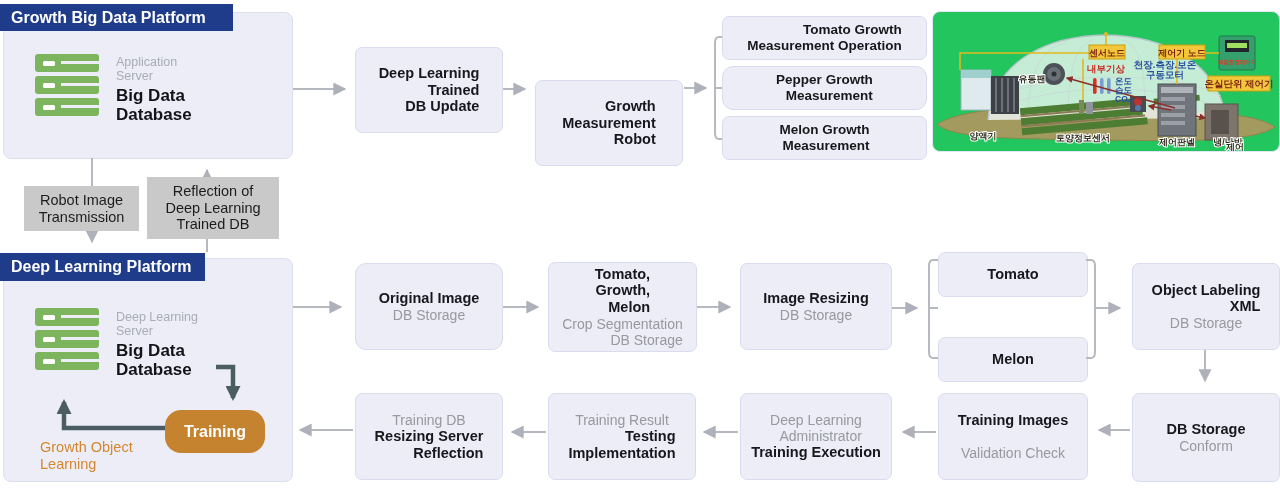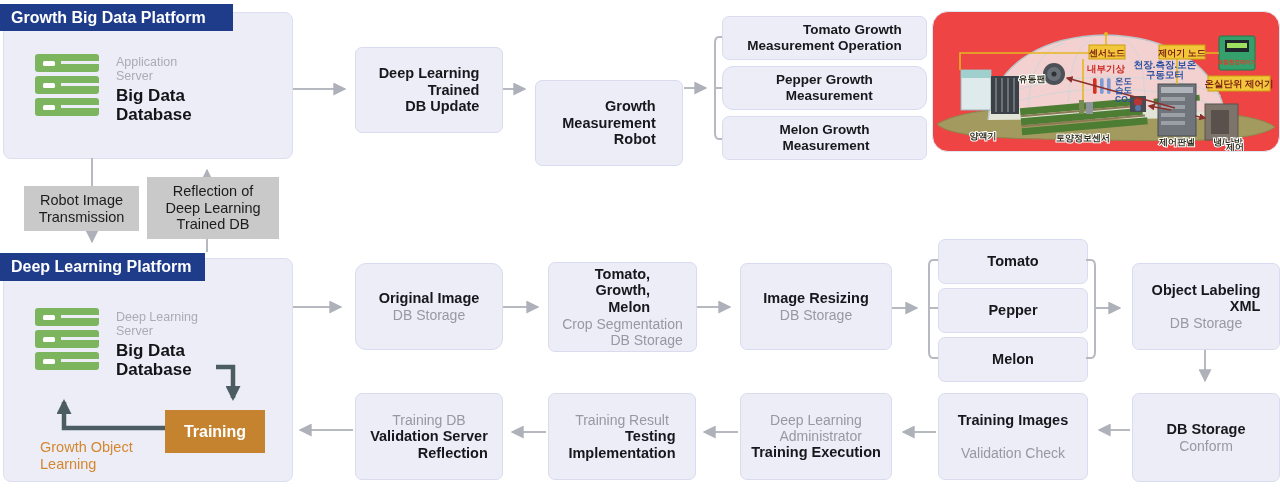--- a/index.html
+++ b/index.html
@@ -20,26 +20,26 @@
 
   .server{position:absolute;z-index:2;}
   .server-text{position:absolute;z-index:2;line-height:1.12;}
   .server-text .lab{color:#a9acb4;font-size:12.5px;white-space:pre-line;}
   .server-text .ttl{color:#131417;font-size:17px;font-weight:bold;white-space:pre-line;margin-top:3px;}
 
   .graybox{position:absolute;background:#c9c9ca;color:#1c1c1c;font-size:14.5px;text-align:center;
        display:flex;align-items:center;justify-content:center;z-index:3;line-height:1.15;}
 
   .training{position:absolute;left:165px;top:410px;width:100px;height:43px;background:#c5822f;
-       color:#fff;font-weight:bold;font-size:16px;display:flex;align-items:center;justify-content:center;z-index:2;}
+       color:#fff;font-weight:bold;font-size:16px;display:flex;align-items:center;justify-content:center;z-index:2;border-radius:16px;}
   .loop-label{position:absolute;left:40px;top:439px;width:130px;text-align:left;color:#d4872e;
        font-size:14.5px;line-height:1.15;z-index:2;}
 
-  .greenhouse{position:absolute;left:932px;top:11px;width:346px;height:139px;background:#ef4444;
-       border:1px solid #e1e7f1;border-radius:16px;z-index:1;overflow:hidden;}
+  .greenhouse{position:absolute;left:932px;top:11px;width:346px;height:139px;background:#22c55e;
+       border:1px solid #e1e7f1;border-radius:8px;z-index:1;overflow:hidden;}
 
   #arrow-layer{position:absolute;left:0;top:0;width:1280px;height:489px;z-index:2;pointer-events:none;}
 </style>
 </head>
 <body>
 
 <div id="stage">
 
   <svg id="arrow-layer" viewBox="0 0 1280 489">
     <defs>
@@ -314,25 +314,22 @@
 Growth,
 Melon</div>
     <div class="t sub">Crop Segmentation
 DB Storage</div>
   </div>
   <div class="box" style="left:740px;top:263px;width:150px;height:85px;">
     <div class="t bold">Image Resizing</div>
     <div class="t sub">DB Storage</div>
   </div>
 
-  <div class="box" style="left:938px;top:239px;width:148px;height:43px;">
+  <div class="box" style="left:938px;top:252px;width:148px;height:43px;">
     <div class="t bold">Tomato</div>
-  </div>
-  <div class="box" style="left:938px;top:288px;width:148px;height:43px;">
-    <div class="t bold">Pepper</div>
   </div>
   <div class="box" style="left:938px;top:337px;width:148px;height:43px;">
     <div class="t bold">Melon</div>
   </div>
 
   <div class="box" style="left:1132px;top:263px;width:146px;height:85px;">
     <div class="t bold">Object Labeling
 XML</div>
     <div class="t sub">DB Storage</div>
   </div>
@@ -350,17 +347,17 @@
 Administrator</div>
     <div class="t bold">Training Execution</div>
   </div>
   <div class="box" style="left:548px;top:393px;width:146px;height:85px;">
     <div class="t sub">Training Result</div>
     <div class="t bold">Testing
 Implementation</div>
   </div>
   <div class="box" style="left:355px;top:393px;width:146px;height:85px;">
     <div class="t sub">Training DB</div>
-    <div class="t bold">Validation Server
+    <div class="t bold">Resizing Server
 Reflection</div>
   </div>
 
 </div>
 
 </body></html>

